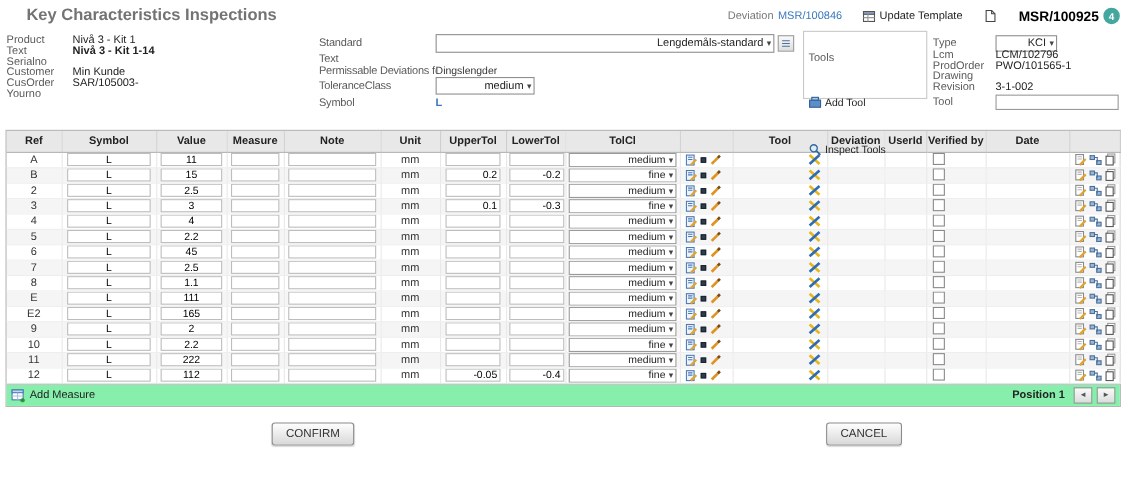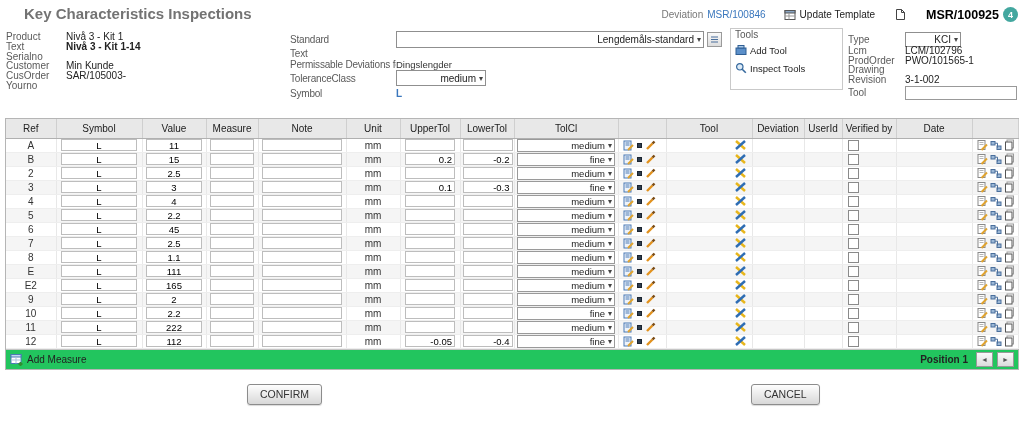--- a/index.html
+++ b/index.html
@@ -46,40 +46,40 @@
                padding:0 2px 0 3px; cursor:pointer; }
   .sel-text { flex:1; overflow:hidden; white-space:nowrap; text-align:right; }
   .sel-arrow { font-size:8px; color:#444; padding-left:3px; flex:none; }
   .standard-select { width:308px; height:17px; }
   .tolclass-select { width:90px; height:16px; }
   .type-select { width:56px; height:15px; }
   .mini-btn { width:15px; height:15px; border:1px solid #9a9a9a; background:linear-gradient(#fafafa,#ddd);
               display:inline-flex; align-items:center; justify-content:center; margin-left:3px; cursor:pointer; }
 
   .panel-tools { position:absolute; left:730px; top:0; width:113px; height:62px;
-                 border:1px solid #c9c9c9; padding:0 4px; background:#fff; }
+                 border:1px solid #c9c9c9; padding:18px 4px; background:#fff; }
   .tools-title { color:#5a5a5a; margin-bottom:4px; }
   .tools-buttons { display:flex; gap:6px; flex-wrap:wrap; font-size:9.5px; }
-  .tool-btn { display:inline-flex; align-items:center; gap:3px; cursor:pointer; white-space:nowrap; }
+  .tool-btn { display:inline-flex; align-items:center; gap:3px; cursor:pointer; white-space:nowrap;margin-top:25px; }
   .icon { display:inline-flex; align-items:center; }
 
   .panel-right { position:absolute; left:848px; top:4px; width:172px; }
   .panel-right .rrow { display:flex; align-items:center; }
   .panel-right .k { width:57px; }
   .rr-type { height:14px; }
   .rr-plain { height:9.6px; }
   .rr-tool { height:15px; margin-top:1px; }
   .tool-input { width:112px; height:14px; border:1px solid #999; font-size:10px; padding:0 2px;
                 font-family:inherit; }
 
   
   .grid { margin:2px 5px 0 5px; width:1014px; border:1px solid #b5b5b5; }
   table { border-collapse:collapse; table-layout:fixed; width:1012px; font-size:10px; }
   thead th { height:19px; background:#e8e8e8; border-right:1px solid #cfcfcf; border-bottom:1px solid #b0b0b0;
-             font-weight:normal; font-size:10px; color:#222; text-align:center; padding:0 1px;
+             font-weight:bold; font-size:10px; color:#222; text-align:center; padding:0 1px;
              overflow:hidden; white-space:nowrap; }
   tbody td { height:13px; border-right:1px solid #e8e8e8; border-bottom:1px solid #eee;
              padding:0 2px; text-align:center; overflow:hidden; white-space:nowrap; vertical-align:middle; }
   tbody tr:nth-child(even) { background:#f5f5f5; }
   .c-ref, .c-unit { color:#333; }
   .cin { display:block; margin:0 auto; height:12px; border:1px solid #bdbdbd; background:#fff;
          font-size:9.5px; font-family:inherit; padding:0 2px; text-align:center; }
   .in-sym { width:76px; }
   .in-val { width:56px; }
   .in-mea { width:44px; }
@@ -88,21 +88,21 @@
   .tolcl-select { width:98px; height:13px; font-size:9.5px; margin:0 auto; display:flex; border-color:#9a9a9a; }
   .c-ricons .cellflex { display:flex; align-items:center; gap:3px; padding-left:2px; }
   .c-tool .cellflex { display:flex; align-items:center; justify-content:flex-end; padding-right:3px; }
   .c-act .cellflex { display:flex; align-items:center; justify-content:flex-end; gap:2px; padding-right:1px; }
   .ricon { display:inline-flex; cursor:pointer; }
   .swatch { width:5px; height:5px; background:#2e3d4e; border:1px solid #1a2430; display:inline-block; }
   .c-ver { text-align:left; }
   .checkbox { width:11px; height:11px; border:1px solid #8a8a8a; background:#fff; display:inline-block;
               margin-left:3px; vertical-align:middle; cursor:pointer; }
 
-  .grid-footer { height:20px; background:#22c55e; border-top:1px solid #c5c5c5; display:flex;
+  .grid-footer { height:20px; background:#86efac; border-top:1px solid #c5c5c5; display:flex;
                  align-items:center; justify-content:space-between; padding:0 4px; font-size:10px;gap:40px; }
   .add-measure { display:inline-flex; align-items:center; gap:4px; cursor:pointer; }
   .pager { display:inline-flex; align-items:center; gap:4px; }
   .pos-label { font-weight:bold; margin-right:4px; }
   .pager-btn { width:17px; height:15px; border:1px solid #9a9a9a; background:linear-gradient(#fafafa,#dcdcdc);
                display:inline-flex; align-items:center; justify-content:center; font-size:7px; color:#555; cursor:pointer; }
 
   
   .actions-row { position:relative; height:40px; margin-top:14px; }
   .btn { position:absolute; top:0; height:21px; padding:0 12px; background:linear-gradient(#fefefe,#d8d8d8);

